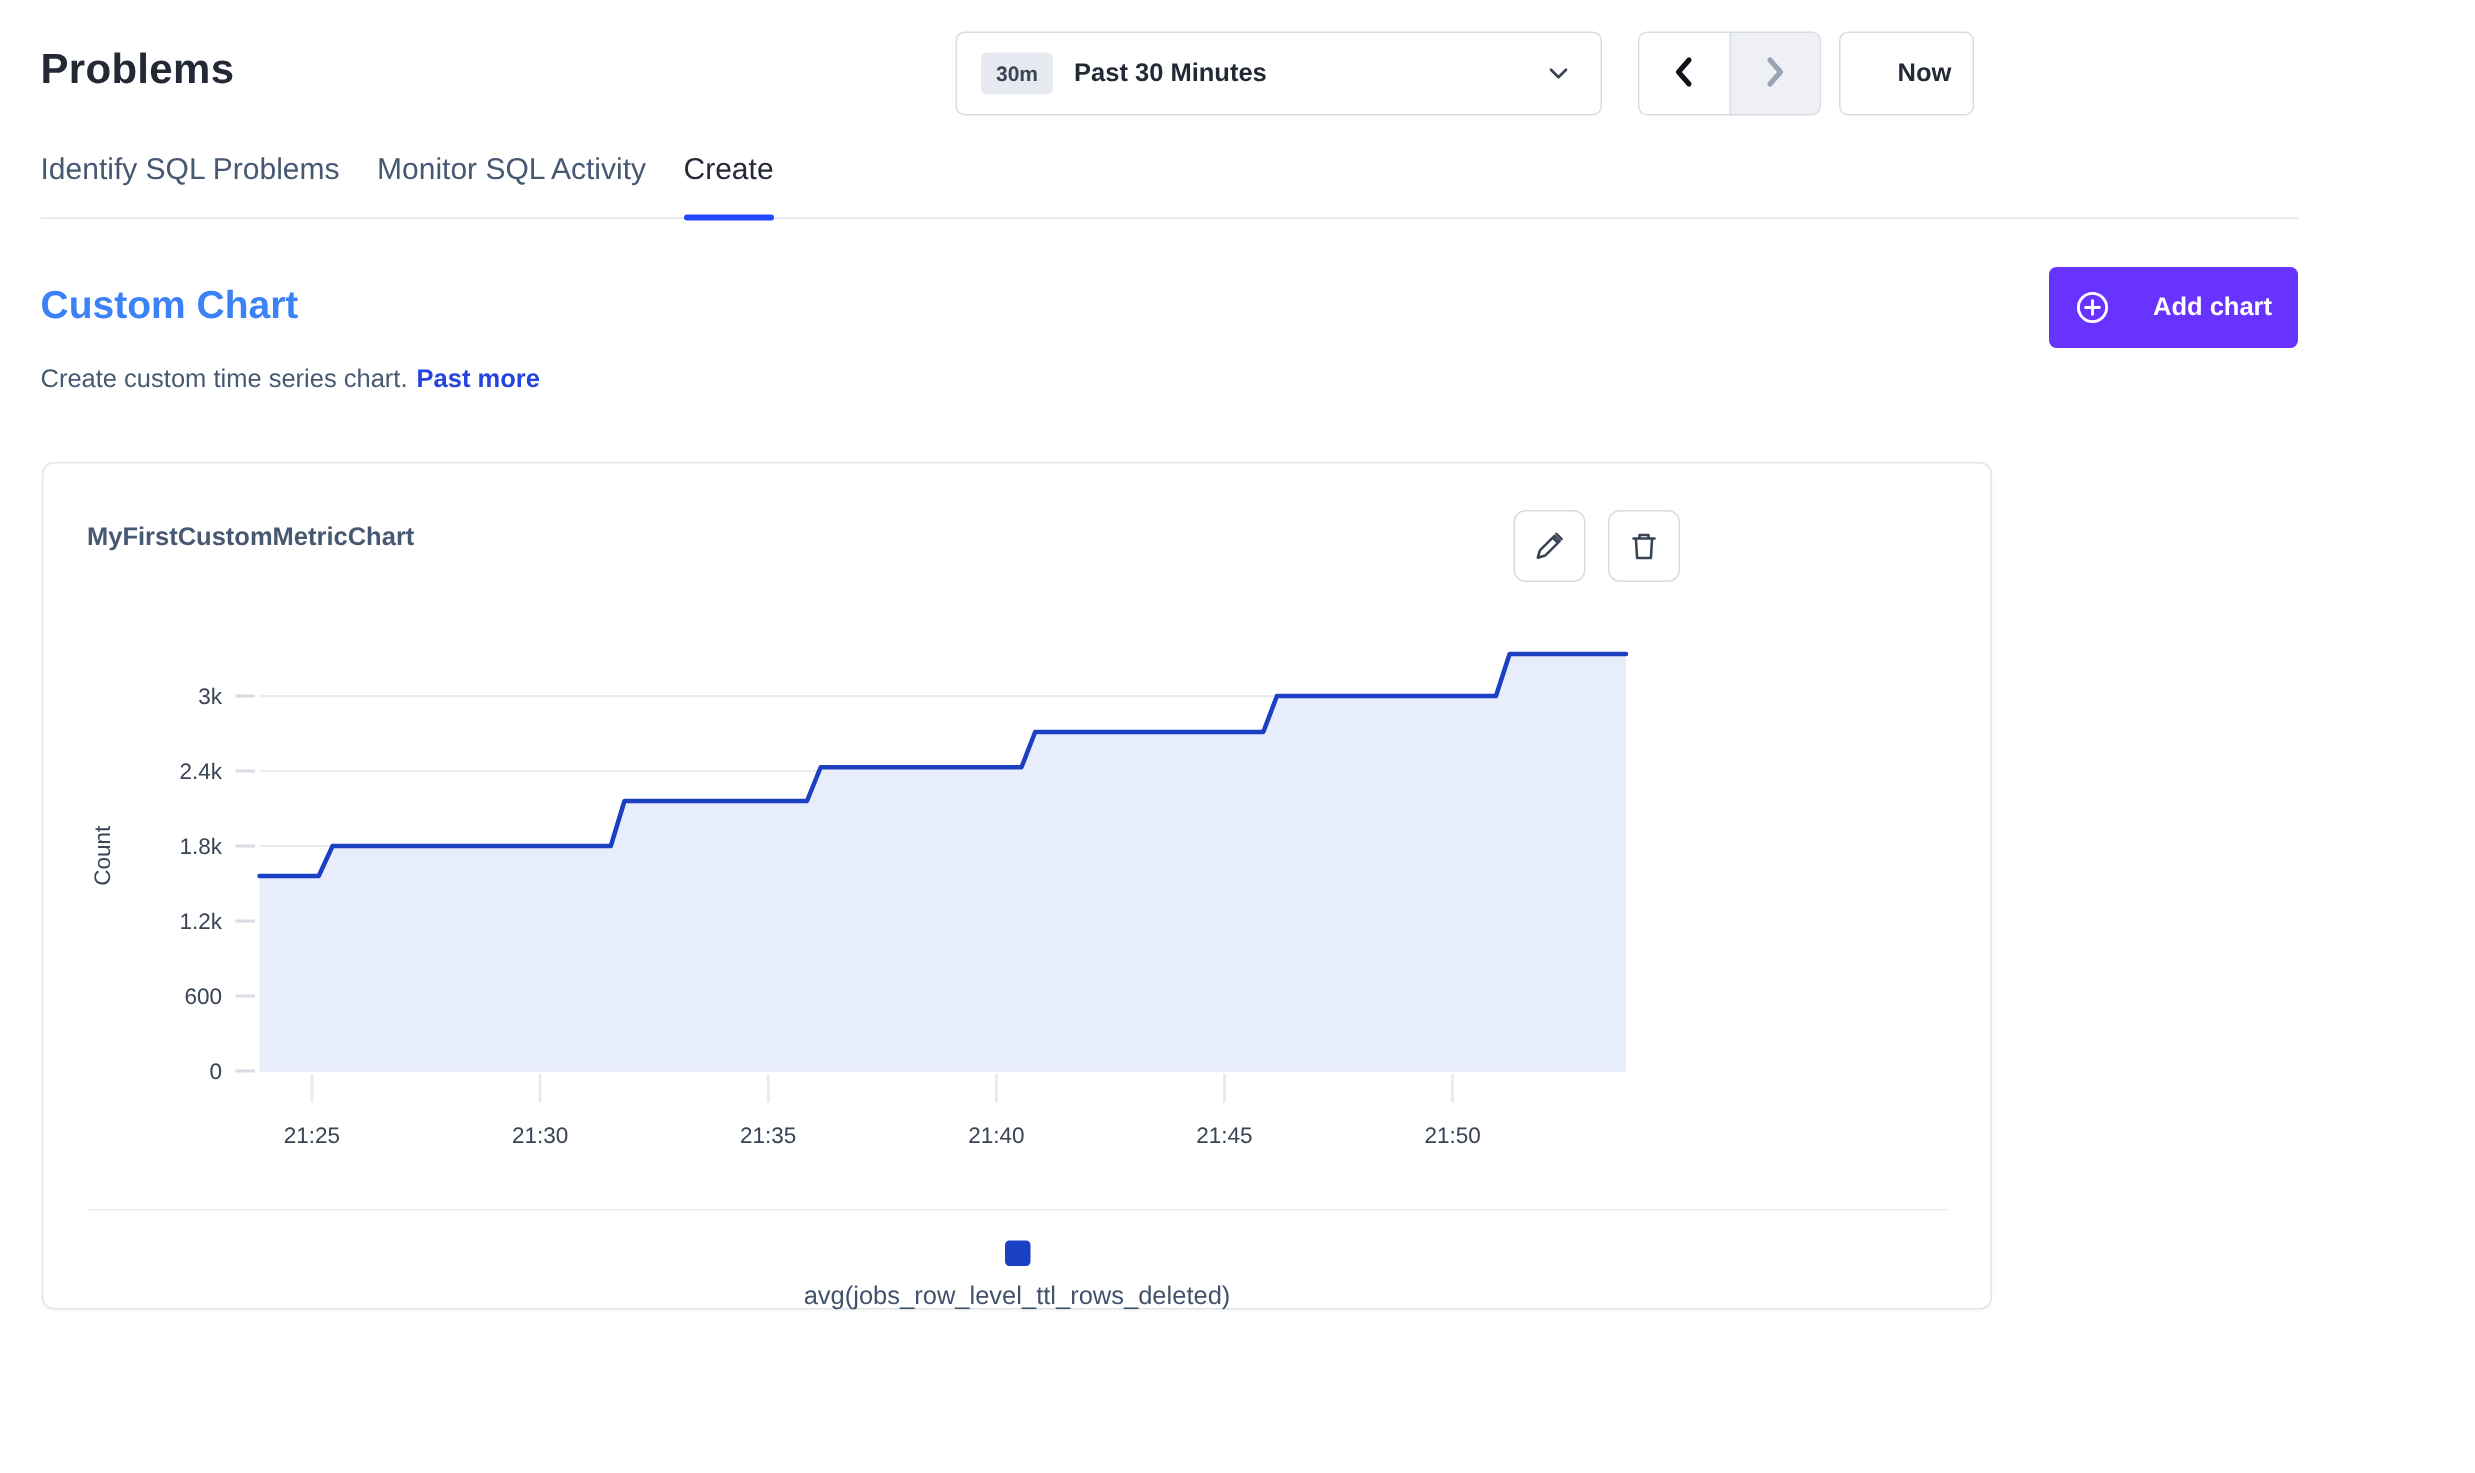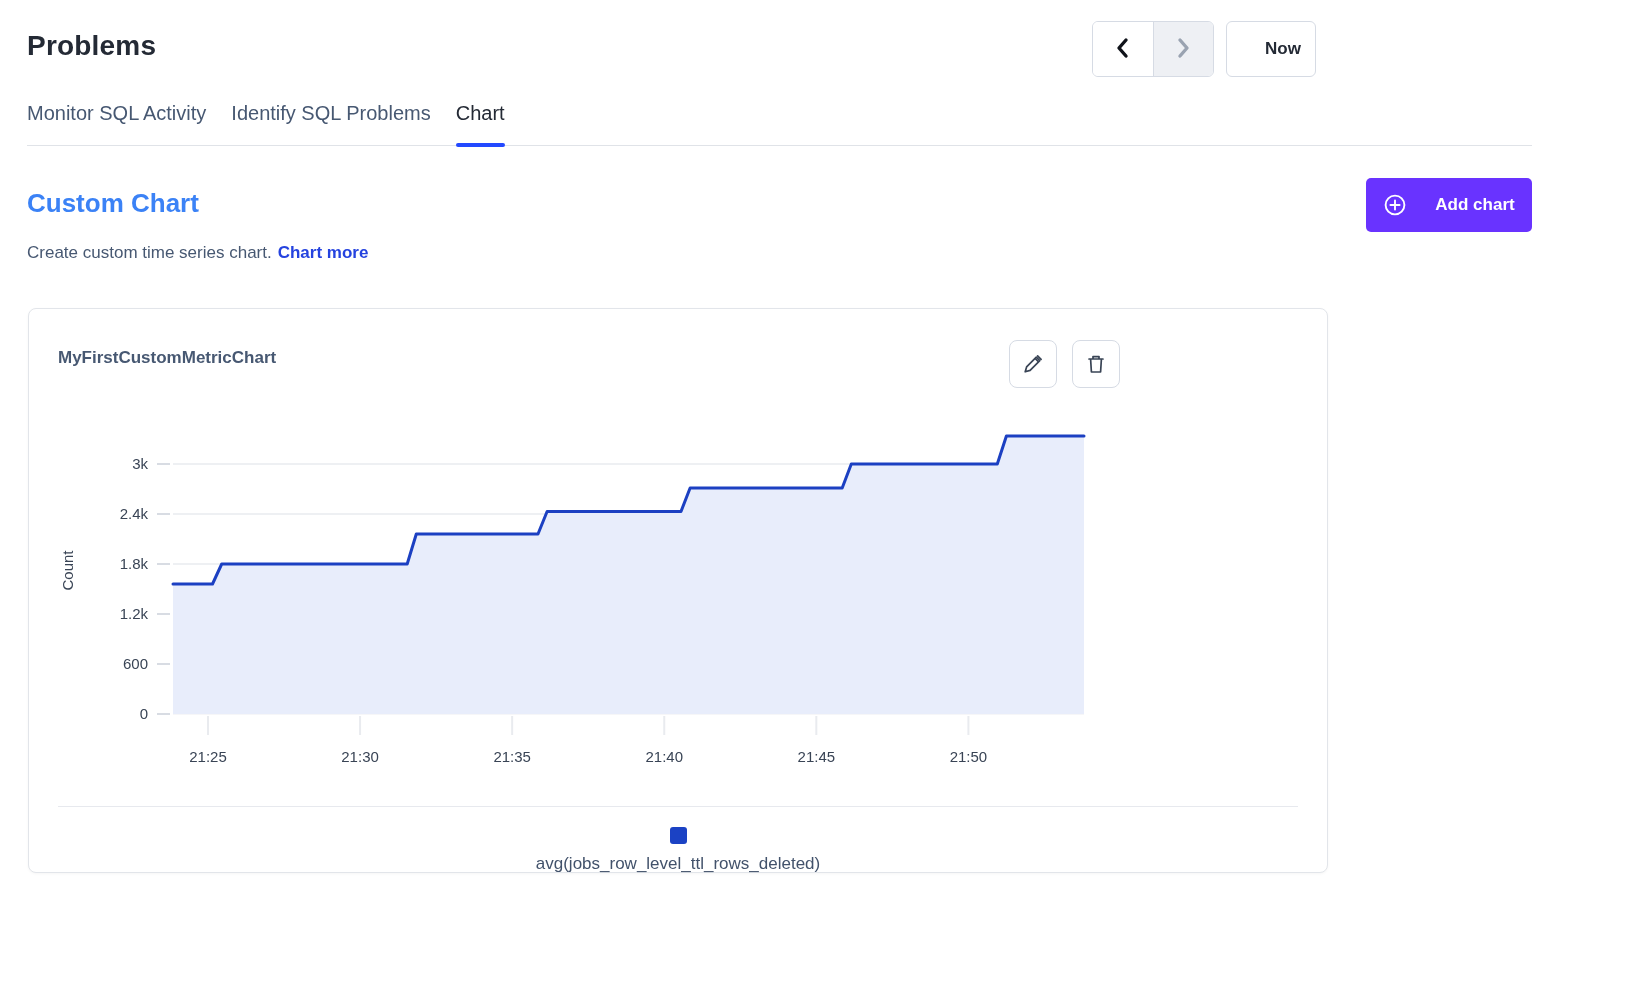--- a/index.html
+++ b/index.html
@@ -60,20 +60,29 @@
   .legend-swatch { width:17px; height:17px; border-radius:3px; background:#1b42c4; }
   .legend-label { font-size:17px; color:#42526b; }
 </style>
 </head>
 <body>
 
 <div class="page">
 
   <h1 class="page-title">Problems</h1>
 
+  <div class="time-dropdown">
+    <span class="range-badge">30m</span>
+    <span class="range-label">Past 30 Minutes</span>
+    <span class="dd-chevron">
+      <svg width="16" height="16" viewBox="0 0 16 16">
+          <polyline points="3,5.5 8,10.5 13,5.5" fill="none" stroke="#394455" stroke-width="1.8" stroke-linecap="round" stroke-linejoin="round"></polyline>
+        </svg>
+    </span>
+  </div>
 
   <div class="arrow-group">
     <button class="arrow-btn prev">
       <span>
         <svg width="20" height="22" viewBox="0 0 20 22">
             <polyline points="13,3 6,11 13,19" fill="none" stroke="#10131a" stroke-width="3.4" stroke-linecap="round" stroke-linejoin="round"></polyline>
           </svg>
       </span>
     </button>
     <button class="arrow-btn next">
@@ -81,28 +90,28 @@
         <svg width="20" height="22" viewBox="0 0 20 22">
             <polyline points="7,3 14,11 7,19" fill="none" stroke="#9aa3b1" stroke-width="3.4" stroke-linecap="round" stroke-linejoin="round"></polyline>
           </svg>
       </span>
     </button>
   </div>
 
   <button class="now-button">Now</button>
 
   <div class="tabs">
+    <div class="tab">Identify SQL Problems</div>
     <div class="tab">Monitor SQL Activity</div>
-    <div class="tab">Identify SQL Problems</div>
-    <div class="tab active">Chart</div>
+    <div class="tab active">Create</div>
   </div>
 
   <h2 class="section-title">Custom Chart</h2>
   <div class="section-sub">
-    <span>Create custom time series chart.</span><a class="learn-more">Chart more</a>
+    <span>Create custom time series chart.</span><a class="learn-more">Past more</a>
   </div>
 
   <button class="add-chart-btn">
     <span style="display:flex;">
       <svg width="24" height="24" viewBox="0 0 24 24">
           <circle cx="12" cy="12" r="9.4" fill="none" stroke="#ffffff" stroke-width="1.9"></circle>
           <line x1="12" y1="7.4" x2="12" y2="16.6" stroke="#ffffff" stroke-width="1.9" stroke-linecap="round"></line>
           <line x1="7.4" y1="12" x2="16.6" y2="12" stroke="#ffffff" stroke-width="1.9" stroke-linecap="round"></line>
         </svg>
     </span>

